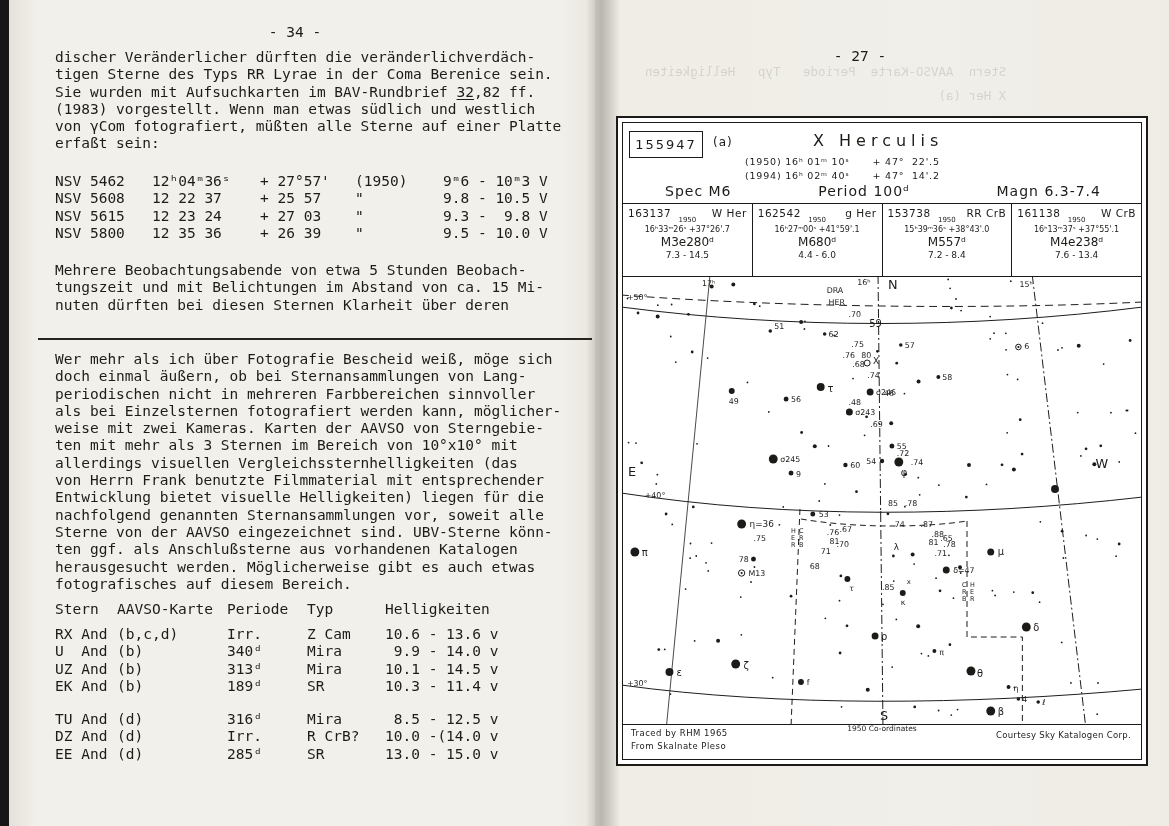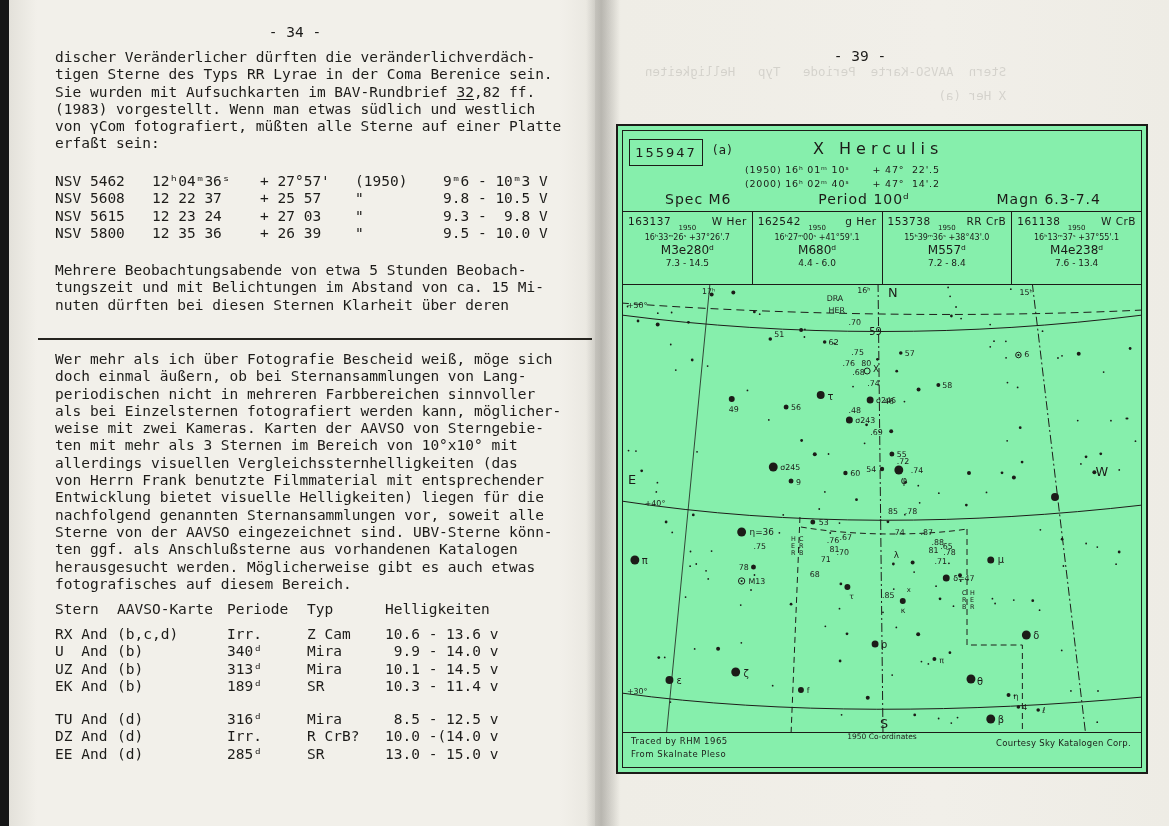--- a/index.html
+++ b/index.html
@@ -17,21 +17,21 @@
     background:linear-gradient(90deg,rgba(40,38,34,0) 0,rgba(40,38,34,.22) 45%,rgba(40,38,34,0) 100%);}
   .tw{position:absolute;font-size:14.5px;line-height:17.3px;white-space:pre;letter-spacing:0;}
   .tw .line{height:17.3px;}
   .pgnum{width:480px;text-align:center;}
   .rule{position:absolute;background:#26241f;height:2px;}
   .trow{display:flex;height:17.3px;white-space:pre;}
   .tcell{display:inline-block;flex:0 0 auto;white-space:pre;}
   u{text-decoration:underline;text-underline-offset:2px;}
 
   
-  .chart-outer{position:absolute;left:616px;top:116px;width:528px;height:646px;border:2px solid #1c1b18;background:#86efac;margin-top:8px;}
+  .chart-outer{position:absolute;left:616px;top:116px;width:528px;height:646px;border:2px solid #1c1b18;background:#ffffff;}
   .chart-inner{position:absolute;left:4px;top:4px;right:4px;bottom:4px;border:1px solid #1c1b18;
     font-family:"DejaVu Sans","Liberation Sans",sans-serif;color:#1c1b18;}
   .c-header{position:relative;height:80px;}
   .c-idbox{position:absolute;left:6px;top:8px;width:72px;height:25px;border:1.3px solid #1c1b18;
     text-align:center;line-height:25px;font-size:13px;letter-spacing:2px;}
   .c-suffix{position:absolute;left:90px;top:12px;font-size:12px;letter-spacing:1px;}
   .c-title{position:absolute;left:190px;top:8px;font-size:16px;letter-spacing:5px;}
   .c-coord{position:absolute;left:122px;white-space:pre;font-size:9.5px;letter-spacing:.8px;}
   .c-coord1{top:33px;} .c-coord2{top:47px;}
   .c-specrow{position:absolute;left:0;right:0;top:60px;display:flex;justify-content:space-between;
@@ -66,31 +66,31 @@
 <div class="tw pgnum" style="left:55px;top:24px;">- 34 -</div>
 <div class="tw" style="left:55px;top:49px;"><div class="line">discher Veränderlicher dürften die veränderlichverdäch-</div><div class="line">tigen Sterne des Typs RR Lyrae in der Coma Berenice sein.</div><div class="line"><span>Sie wurden mit Aufsuchkarten im BAV-Rundbrief </span><u>32</u><span>,82 ff.</span></div><div class="line">(1983) vorgestellt. Wenn man etwas südlich und westlich</div><div class="line">von γCom fotografiert, müßten alle Sterne auf einer Platte</div><div class="line">erfaßt sein:</div></div>
 <div class="tw" style="left:55px;top:173px;"><div class="trow"><span class="tcell" style="width: 97px;">NSV 5462</span><span class="tcell" style="width: 108px;">12ʰ04ᵐ36ˢ</span><span class="tcell" style="width: 95px;">+ 27°57'</span><span class="tcell" style="width: 88px;">(1950)</span><span class="tcell">9ᵐ6 - 10ᵐ3 V</span></div><div class="trow"><span class="tcell" style="width: 97px;">NSV 5608</span><span class="tcell" style="width: 108px;">12 22 37</span><span class="tcell" style="width: 95px;">+ 25 57</span><span class="tcell" style="width: 88px;">"</span><span class="tcell">9.8 - 10.5 V</span></div><div class="trow"><span class="tcell" style="width: 97px;">NSV 5615</span><span class="tcell" style="width: 108px;">12 23 24</span><span class="tcell" style="width: 95px;">+ 27 03</span><span class="tcell" style="width: 88px;">"</span><span class="tcell">9.3 -  9.8 V</span></div><div class="trow"><span class="tcell" style="width: 97px;">NSV 5800</span><span class="tcell" style="width: 108px;">12 35 36</span><span class="tcell" style="width: 95px;">+ 26 39</span><span class="tcell" style="width: 88px;">"</span><span class="tcell">9.5 - 10.0 V</span></div></div>
 <div class="tw" style="left:55px;top:262px;"><div class="line">Mehrere Beobachtungsabende von etwa 5 Stunden Beobach-</div><div class="line">tungszeit und mit Belichtungen im Abstand von ca. 15 Mi-</div><div class="line">nuten dürften bei diesen Sternen Klarheit über deren</div></div>
 <div class="rule" style="left:38px;top:338px;width:554px;"></div>
 <div class="tw" style="left:55px;top:351px;"><div class="line">Wer mehr als ich über Fotografie Bescheid weiß, möge sich</div><div class="line">doch einmal äußern, ob bei Sternansammlungen von Lang-</div><div class="line">periodischen nicht in mehreren Farbbereichen sinnvoller</div><div class="line">als bei Einzelsternen fotografiert werden kann, möglicher-</div><div class="line">weise mit zwei Kameras. Karten der AAVSO von Sterngebie-</div><div class="line">ten mit mehr als 3 Sternen im Bereich von 10°x10° mit</div><div class="line">allerdings visuellen Vergleichssternhelligkeiten (das</div><div class="line">von Herrn Frank benutzte Filmmaterial mit entsprechender</div><div class="line">Entwicklung bietet visuelle Helligkeiten) liegen für die</div><div class="line">nachfolgend genannten Sternansammlungen vor, soweit alle</div><div class="line">Sterne von der AAVSO eingezeichnet sind. UBV-Sterne könn-</div><div class="line">ten ggf. als Anschlußsterne aus vorhandenen Katalogen</div><div class="line">herausgesucht werden. Möglicherweise gibt es auch etwas</div><div class="line">fotografisches auf diesem Bereich.</div></div>
 <div class="tw" style="left:55px;top:601px;"><div class="trow"><span class="tcell" style="width: 62px;">Stern</span><span class="tcell" style="width: 110px;">AAVSO-Karte</span><span class="tcell" style="width: 80px;">Periode</span><span class="tcell" style="width: 78px;">Typ</span><span class="tcell">Helligkeiten</span></div></div>
 <div class="tw" style="left:55px;top:626px;"><div class="trow"><span class="tcell" style="width: 62px;">RX And</span><span class="tcell" style="width: 110px;">(b,c,d)</span><span class="tcell" style="width: 80px;">Irr.</span><span class="tcell" style="width: 78px;">Z Cam</span><span class="tcell">10.6 - 13.6 v</span></div><div class="trow"><span class="tcell" style="width: 62px;">U  And</span><span class="tcell" style="width: 110px;">(b)</span><span class="tcell" style="width: 80px;">340ᵈ</span><span class="tcell" style="width: 78px;">Mira</span><span class="tcell"> 9.9 - 14.0 v</span></div><div class="trow"><span class="tcell" style="width: 62px;">UZ And</span><span class="tcell" style="width: 110px;">(b)</span><span class="tcell" style="width: 80px;">313ᵈ</span><span class="tcell" style="width: 78px;">Mira</span><span class="tcell">10.1 - 14.5 v</span></div><div class="trow"><span class="tcell" style="width: 62px;">EK And</span><span class="tcell" style="width: 110px;">(b)</span><span class="tcell" style="width: 80px;">189ᵈ</span><span class="tcell" style="width: 78px;">SR</span><span class="tcell">10.3 - 11.4 v</span></div></div>
 <div class="tw" style="left:55px;top:711px;"><div class="trow"><span class="tcell" style="width: 62px;">TU And</span><span class="tcell" style="width: 110px;">(d)</span><span class="tcell" style="width: 80px;">316ᵈ</span><span class="tcell" style="width: 78px;">Mira</span><span class="tcell"> 8.5 - 12.5 v</span></div><div class="trow"><span class="tcell" style="width: 62px;">DZ And</span><span class="tcell" style="width: 110px;">(d)</span><span class="tcell" style="width: 80px;">Irr.</span><span class="tcell" style="width: 78px;">R CrB?</span><span class="tcell">10.0 -(14.0 v</span></div><div class="trow"><span class="tcell" style="width: 62px;">EE And</span><span class="tcell" style="width: 110px;">(d)</span><span class="tcell" style="width: 80px;">285ᵈ</span><span class="tcell" style="width: 78px;">SR</span><span class="tcell">13.0 - 15.0 v</span></div></div>
 
-<div class="tw pgnum" style="left:620px;top:48px;width:480px;">- 39 -</div>
+<div class="tw pgnum" style="left:620px;top:48px;width:480px;">- 27 -</div>
 <div class="bleed" style="left:645px;top:60px;"><div class="line">Stern  AAVSO-Karte  Periode   Typ   Helligkeiten</div><div class="line">X Her (a)</div></div>
 
 <div class="chart-outer">
   <div class="chart-inner">
     <div class="c-header">
       <div class="c-idbox">155947</div>
       <div class="c-suffix">(a)</div>
       <div class="c-title">X Herculis</div>
       <div class="c-coord c-coord1">(1950) 16ʰ 01ᵐ 10ˢ      + 47°  22'.5</div>
-      <div class="c-coord c-coord2">(2000) 16ʰ 02ᵐ 40ˢ      + 47°  14'.2</div>
+      <div class="c-coord c-coord2">(1994) 16ʰ 02ᵐ 40ˢ      + 47°  14'.2</div>
       <div class="c-specrow">
         <span>Spec M6</span>
         <span>Period 100ᵈ</span>
         <span>Magn 6.3-7.4</span>
       </div>
     </div>
     <div class="c-comp" id="comp-row">
         <div class="c-cell">
           <div class="cc-row1">
             <span>163137</span>

